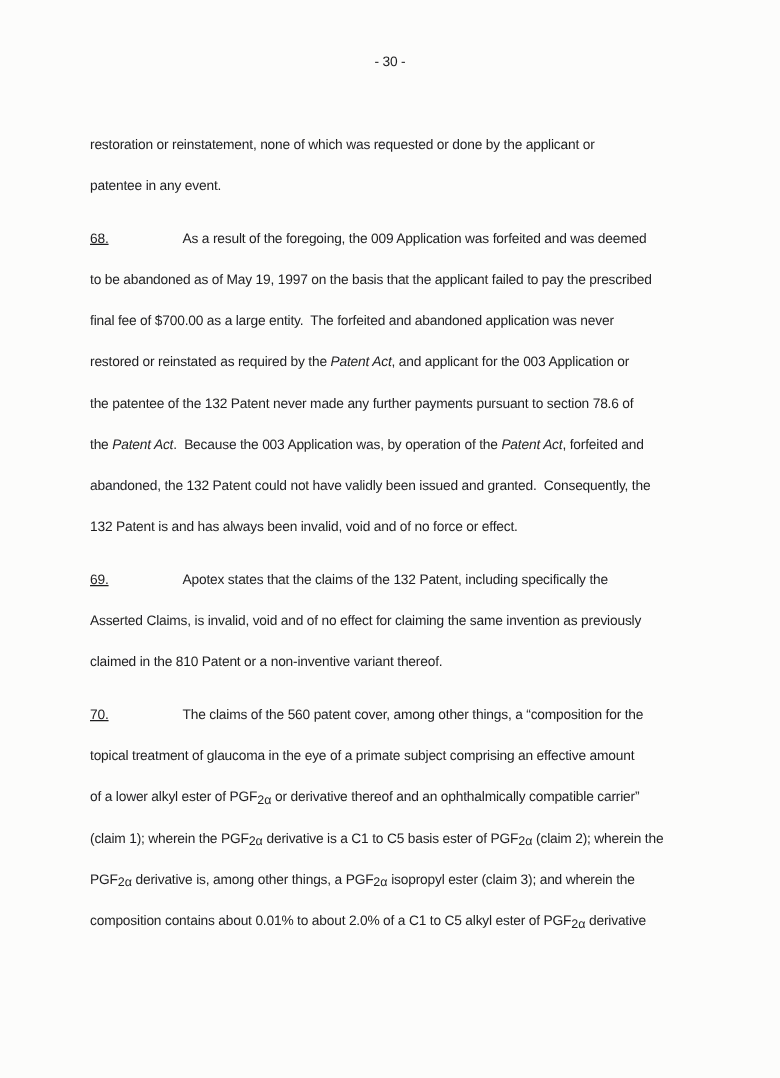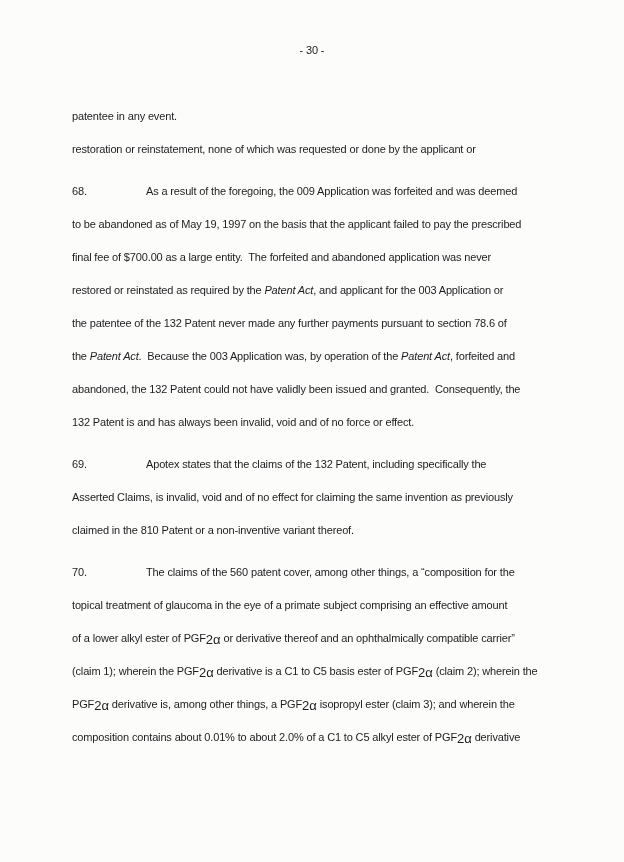--- a/index.html
+++ b/index.html
@@ -36,43 +36,44 @@
   .block + .block { margin-top: 9px; }
   .line {
     height: 33px;
     line-height: 33px;
     white-space: pre; 
   }
   .pnum {
     display: inline-block;
     width: 74px;
     letter-spacing: -0.15px;
+    text-decoration: underline;
   }
   .pnum-heading {
     width: 44px;
     font-weight: bold;
   }
   .heading .line { font-weight: bold; }
   .i { font-style: italic; }
   .b { font-weight: bold; }
   .sub {
-    font-size: 13px;
+    font-size: 10px;
     vertical-align: -2px;
     letter-spacing: 0;
   }
 </style>
 </head>
 <body>
 
 <div class="page">
   <div class="page-number">- 30 -</div>
   <div class="content">
       <div class="block plain">
+        <div class="line"><span>restoration or reinstatement, none of which was requested or done by the applicant or</span></div>
         <div class="line"><span>patentee in any event.</span></div>
-        <div class="line"><span>restoration or reinstatement, none of which was requested or done by the applicant or</span></div>
       </div>
       <div class="block numbered">
         <div class="line"><span class="pnum">68.</span><span>As a result of the foregoing, the 009 Application was forfeited and was deemed</span></div>
         <div class="line"><span>to be abandoned as of May 19, 1997 on the basis that the applicant failed to pay the prescribed</span></div>
         <div class="line"><span>final fee of $700.00 as a large entity.  The forfeited and abandoned application was never</span></div>
         <div class="line"><span>restored or reinstated as required by the </span><span class="i">Patent Act</span><span>, and applicant for the 003 Application or</span></div>
         <div class="line"><span>the patentee of the 132 Patent never made any further payments pursuant to section 78.6 of</span></div>
         <div class="line"><span>the </span><span class="i">Patent Act</span><span>.  Because the 003 Application was, by operation of the </span><span class="i">Patent Act</span><span>, forfeited and</span></div>
         <div class="line"><span>abandoned, the 132 Patent could not have validly been issued and granted.  Consequently, the</span></div>
         <div class="line"><span>132 Patent is and has always been invalid, void and of no force or effect.</span></div>

